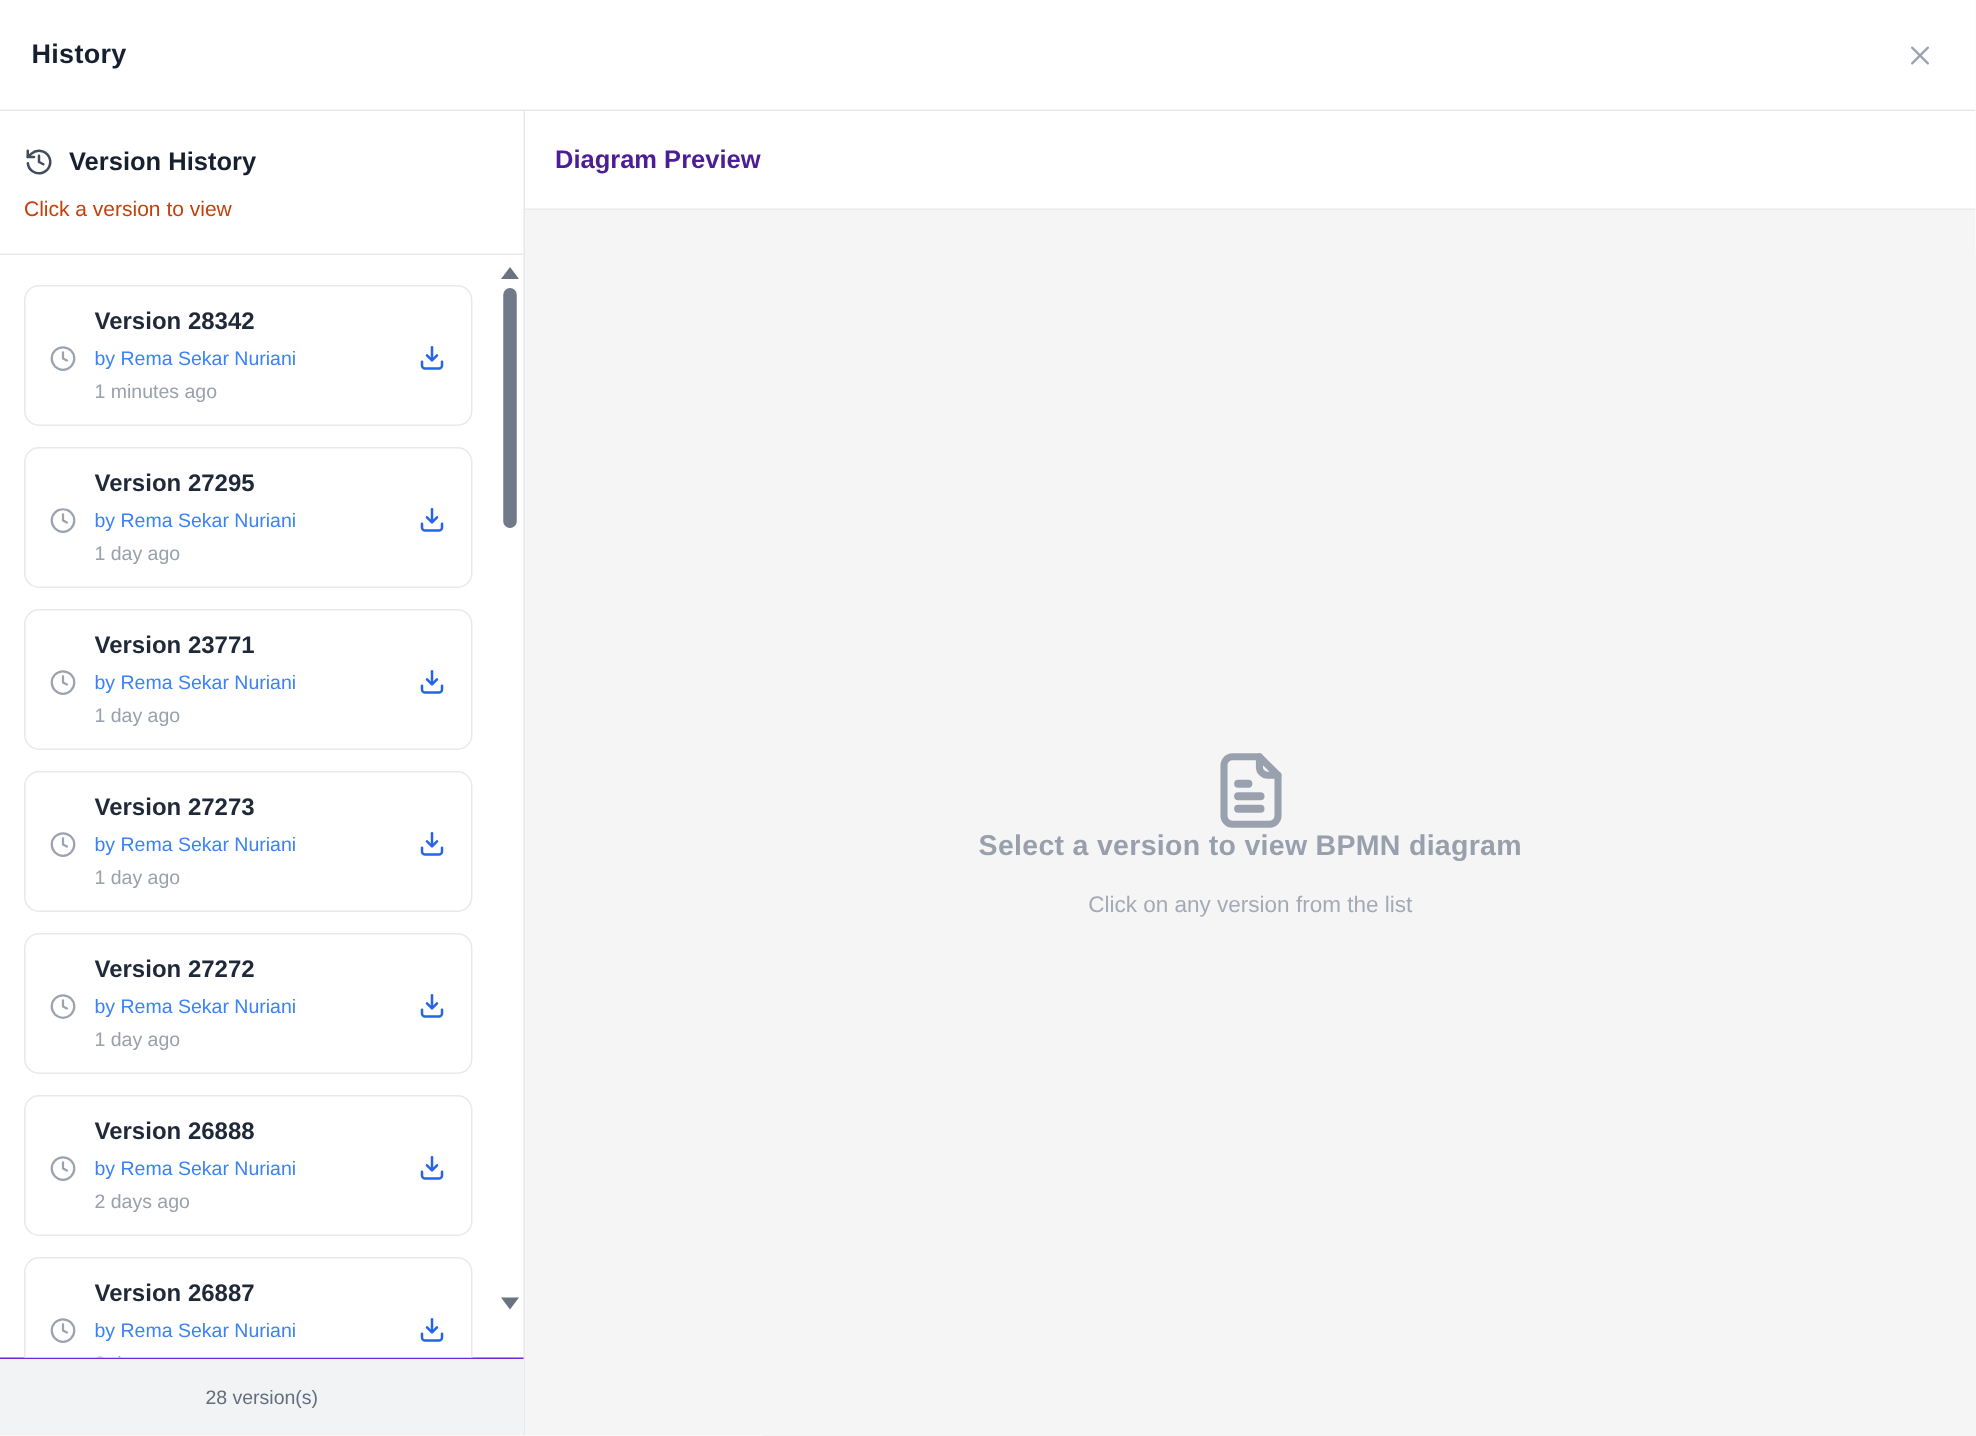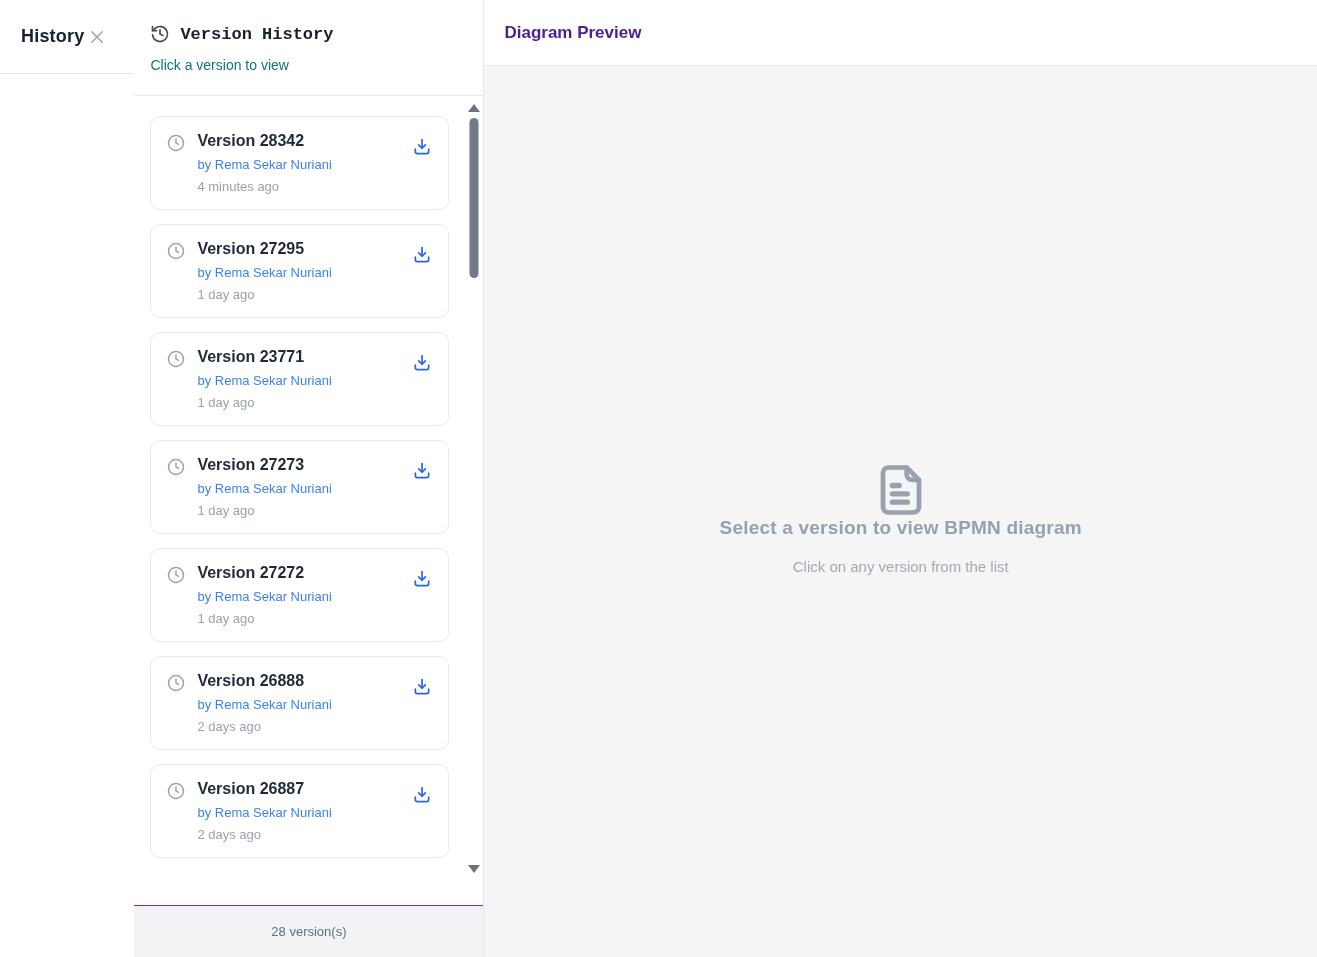--- a/index.html
+++ b/index.html
@@ -2,21 +2,21 @@
 <html><head>
 <meta charset="utf-8">
 <style>
   * { margin: 0; padding: 0; box-sizing: border-box; }
   html, body { width: 1317px; height: 957px; overflow: hidden; }
   body {
     font-family: "Liberation Sans", "DejaVu Sans", sans-serif;
     background: #ffffff;
     color: #16202f;
   }
-  .modal { width: 1317px; height: 957px; display: flex; flex-direction: row; background: #fff; }
+  .modal { width: 1317px; height: 957px; display: flex; flex-direction: column; background: #fff; }
 
   
   .modal-header {
     height: 74px; flex: 0 0 74px;
     display: flex; align-items: center; justify-content: space-between;
     padding: 0 24px 0 21px;
     border-bottom: 1px solid #e7e8ea;
     background: #fff;
   }
   .modal-title { font-size: 18px; font-weight: 700; color: #16202f; letter-spacing: .2px; }
@@ -34,36 +34,36 @@
     width: 350px; flex: 0 0 350px;
     border-right: 1px solid #e7e8ea;
     display: flex; flex-direction: column;
     background: #fff;
   }
   .panel-header {
     height: 96px; flex: 0 0 96px;
     padding: 24px 16px 0 16px;
     border-bottom: 1px solid #e9eaec;
   }
-  .panel-title-row { display: flex; align-items: flex-end; gap: 10px; font-family: Liberation Mono, monospace; }
+  .panel-title-row { display: flex; align-items: flex-end; gap: 10px; }
   .panel-title { font-size: 17px; font-weight: 700; color: #16202f; }
-  .panel-subtitle { margin-top: 13px; font-size: 14px; color: #0f766e; }
+  .panel-subtitle { margin-top: 13px; font-size: 14px; color: #c2410c; }
 
   .version-list {
     position: relative; flex: 1; min-height: 0;
     overflow: hidden;
     padding: 20px 0 0 0;
   }
   .version-card {
     background: #fff;
     border: 1px solid #e8e9ec;
     border-radius: 10px;
     margin: 0 34px 14px 16px;
     padding: 14px 14px 14px 16px;
-    display: flex; align-items: flex-start;
+    display: flex; align-items: center;
     cursor: pointer;
   }
   .card-clock { flex: 0 0 18px; margin-top: 3px; display: flex; }
   .card-text { flex: 1; margin-left: 12px; min-width: 0; }
   .card-title { font-size: 16px; font-weight: 600; color: #1f2937; line-height: 20px; }
   .card-author { margin-top: 5px; font-size: 13px; color: #3b82f6; line-height: 17px; }
   .card-time { margin-top: 5px; font-size: 13px; color: #9aa1ac; line-height: 17px; }
   .dl-btn {
     background: none; border: none; cursor: pointer;
     padding: 2px; margin-top: 4px; display: flex;
@@ -155,21 +155,21 @@
   <div class="version-card">
     <span class="card-clock">
       <svg width="18" height="18" viewBox="0 0 24 24" fill="none" stroke="#9ca3af" stroke-width="2" stroke-linecap="round" stroke-linejoin="round">
         <circle cx="12" cy="12" r="10"></circle>
         <polyline points="12 6.5 12 12 15.5 13.8"></polyline>
       </svg>
     </span>
     <div class="card-text">
       <div class="card-title">Version 28342</div>
       <div class="card-author">by Rema Sekar Nuriani</div>
-      <div class="card-time">4 minutes ago</div>
+      <div class="card-time">1 minutes ago</div>
     </div>
     <button class="dl-btn">
       <span style="display:flex">
         <svg width="20" height="20" viewBox="0 0 24 24" fill="none" stroke-width="2" stroke-linecap="round" stroke-linejoin="round">
           <path d="M12 3v10"></path>
           <path d="M8 9.5l4 4 4-4"></path>
           <path d="M4 14.5v3a2.5 2.5 0 0 0 2.5 2.5h11a2.5 2.5 0 0 0 2.5-2.5v-3"></path>
         </svg>
       </span>
     </button>

